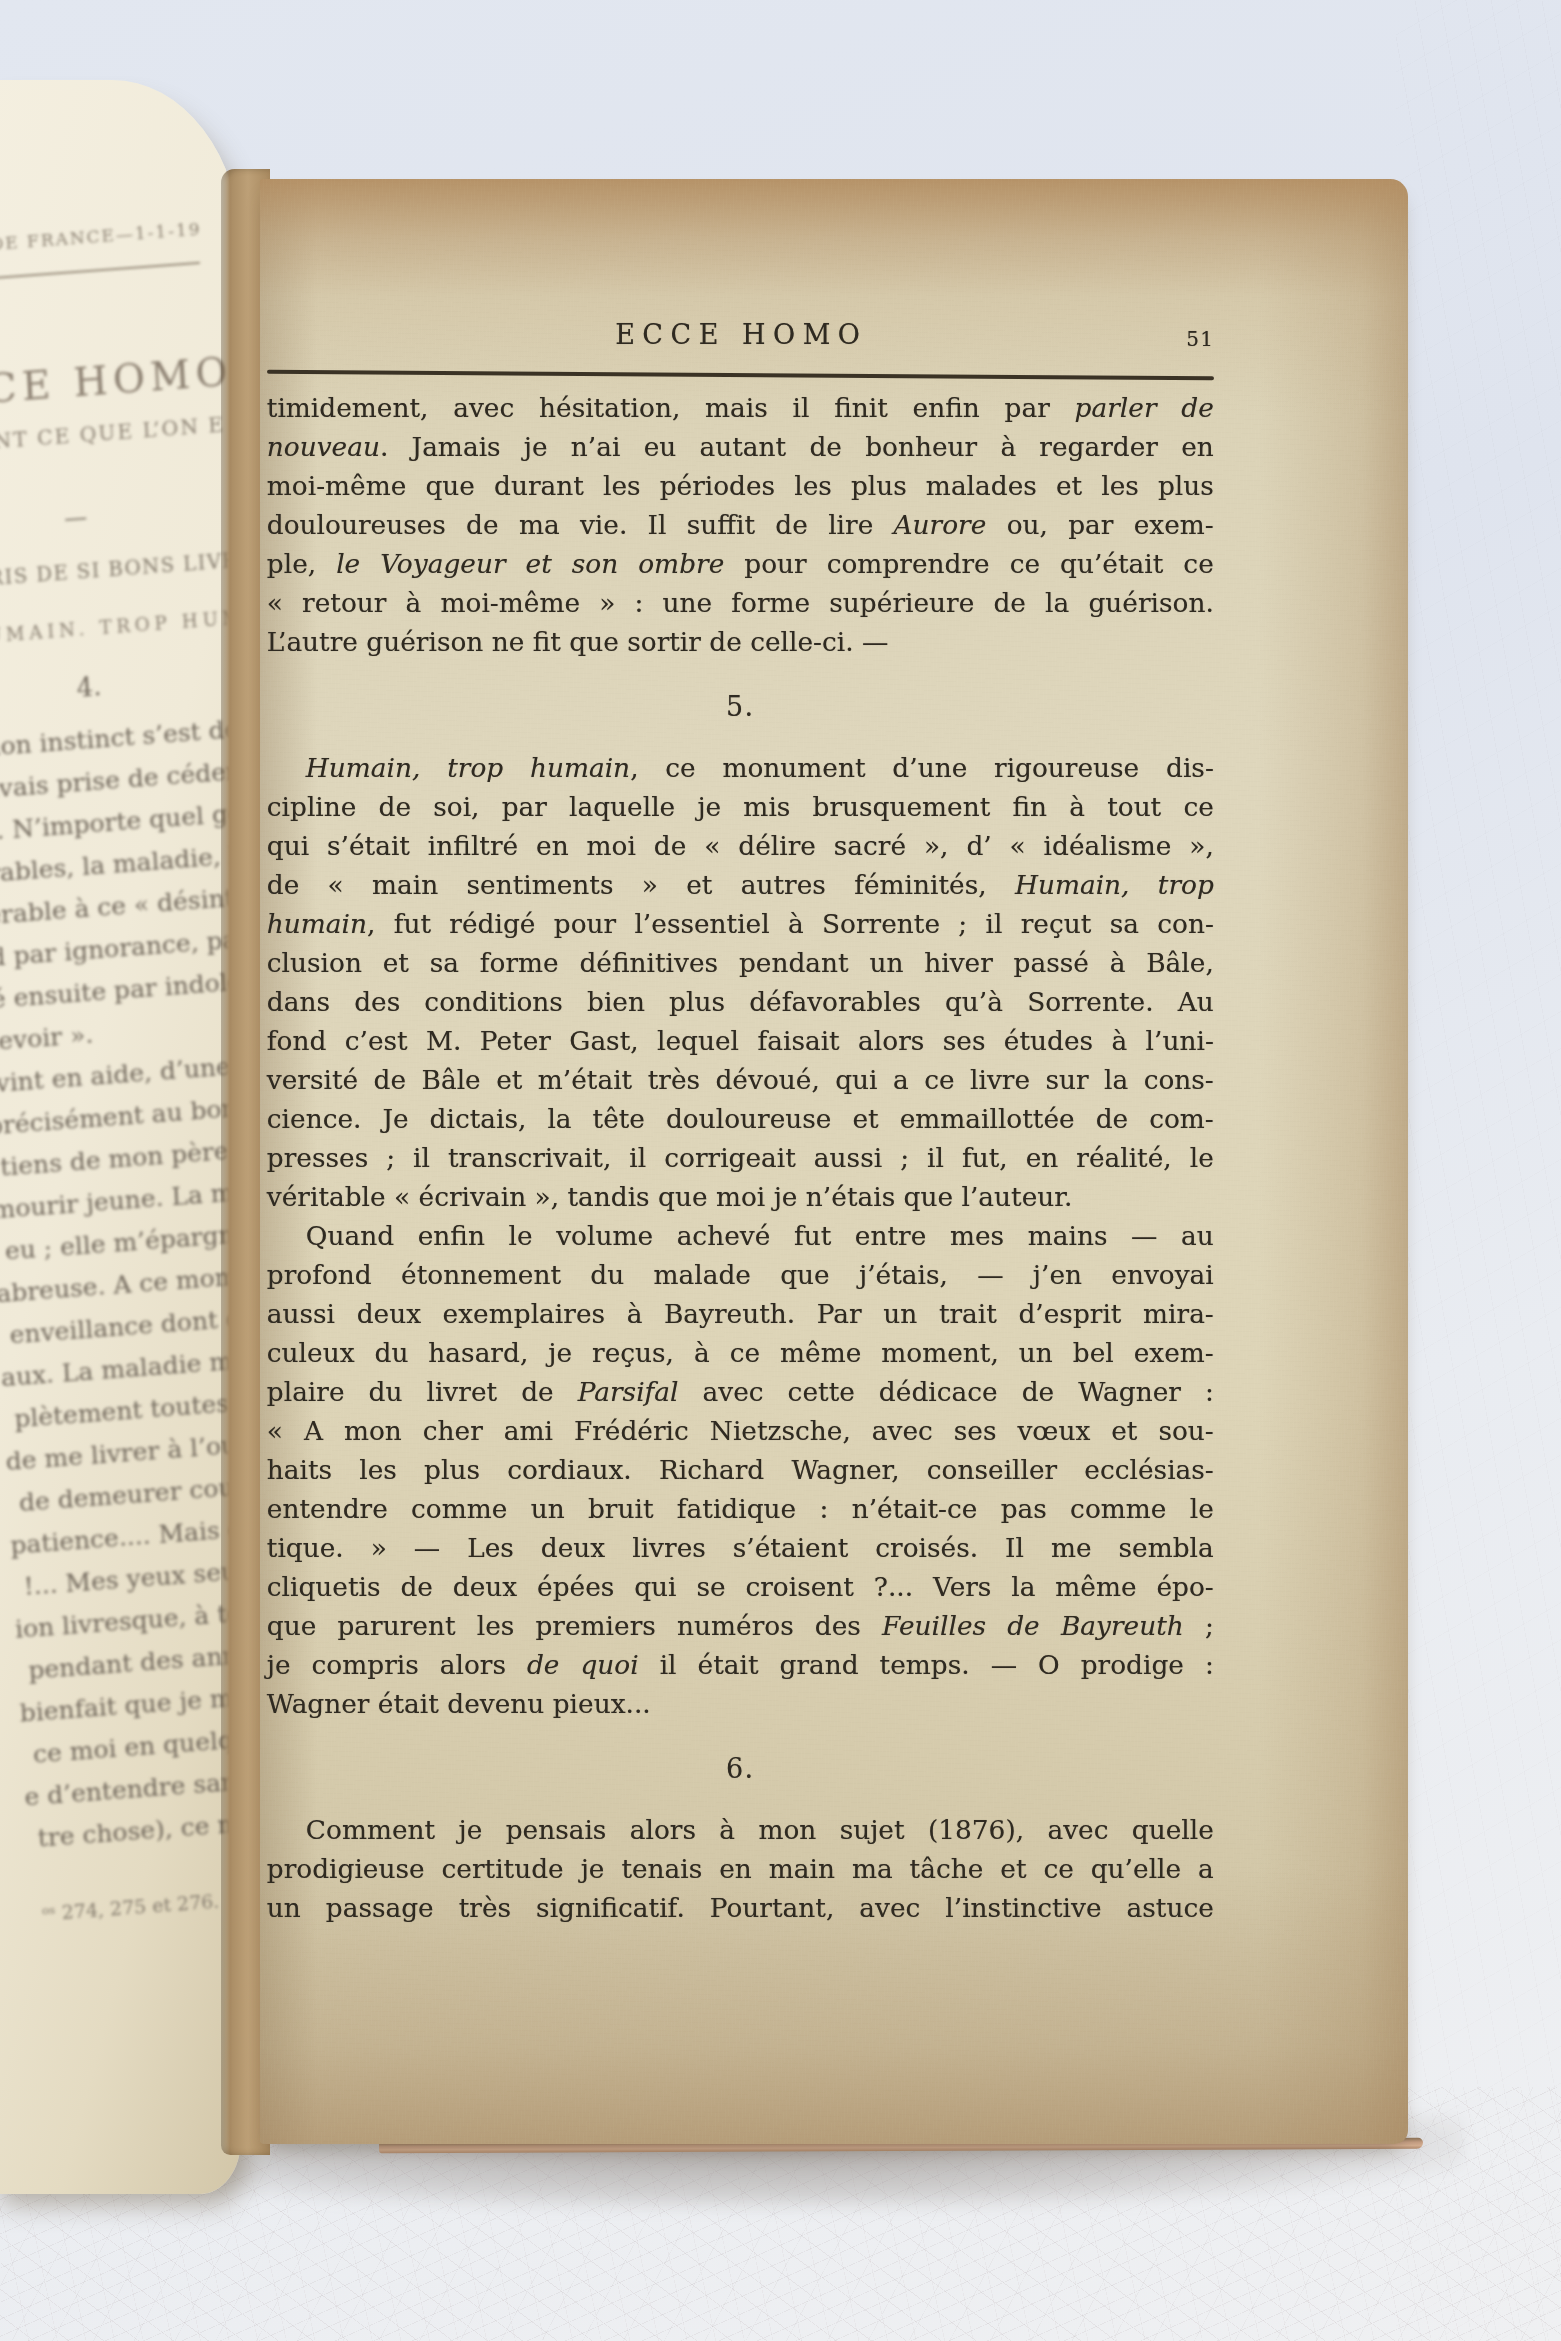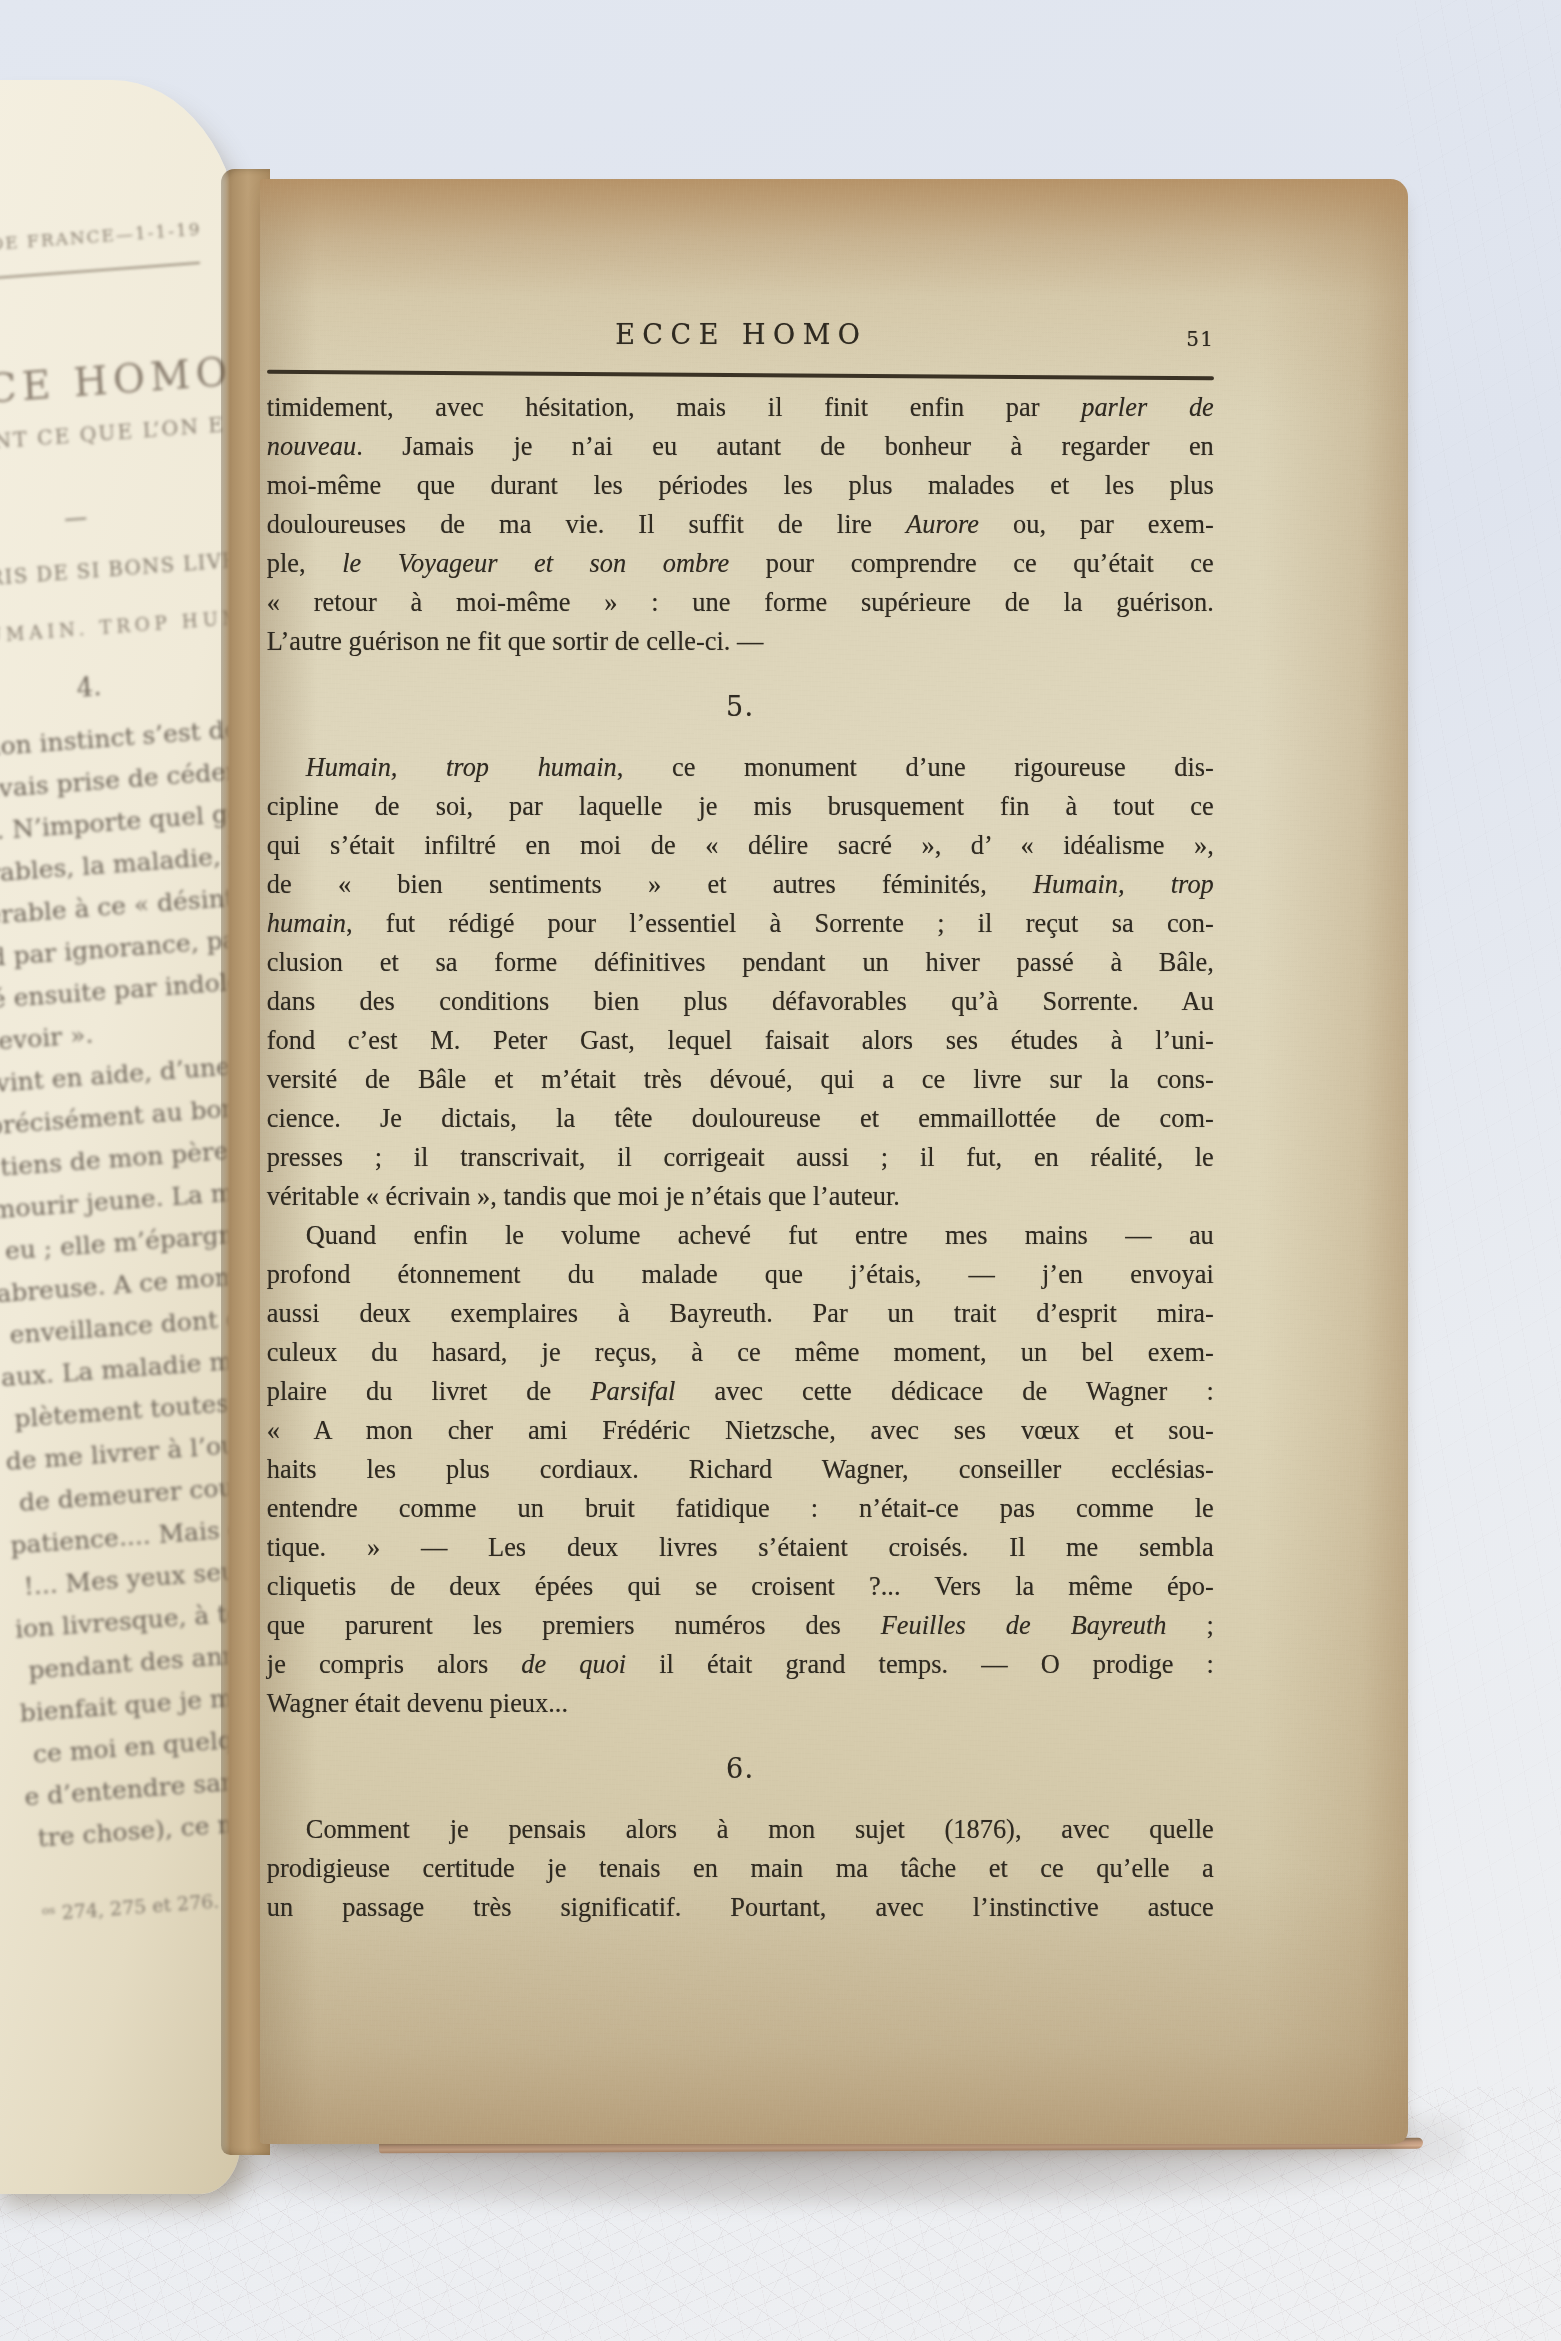--- a/index.html
+++ b/index.html
@@ -117,21 +117,21 @@
   .head-rule{
     position:absolute;left:0;top:194px;width:947px;height:4.1px;
     background:#3a3225;border-radius:2px;
     transform:rotate(0.4deg);
   }
   .body-text{
     position:absolute;left:0;top:209px;width:947px;
     font-size:26.4px;line-height:39px;
     text-shadow:0 0 0.8px rgba(44,38,30,.45);
   }
-  .text-line{text-align:justify;text-align-last:justify;font-family:Liberation Serif, serif;}
+  .text-line{text-align:justify;text-align-last:justify;}
   .text-line.end{text-align-last:left;}
   .text-line.indent{text-indent:39px;}
   .text-line i{font-style:italic;}
   .section-heading{
     text-align:center;font-size:27px;line-height:39px;
     margin-top:26px;margin-bottom:22px;letter-spacing:1.4px;
   }
 </style>
 </head>
 <body>
@@ -199,21 +199,21 @@
           <div class="text-line"><i>nouveau</i><span>. Jamais je n’ai eu autant de bonheur à regarder en</span></div>
           <div class="text-line"><span>moi-même que durant les périodes les plus malades et les plus</span></div>
           <div class="text-line"><span>douloureuses de ma vie. Il suffit de lire </span><i>Aurore</i><span> ou, par exem-</span></div>
           <div class="text-line"><span>ple, </span><i>le Voyageur et son ombre</i><span> pour comprendre ce qu’était ce</span></div>
           <div class="text-line"><span>« retour à moi-même » : une forme supérieure de la guérison.</span></div>
           <div class="text-line end"><span>L’autre guérison ne fit que sortir de celle-ci. —</span></div>
           <div class="section-heading">5.</div>
           <div class="text-line indent"><i>Humain, trop humain</i><span>, ce monument d’une rigoureuse dis-</span></div>
           <div class="text-line"><span>cipline de soi, par laquelle je mis brusquement fin à tout ce</span></div>
           <div class="text-line"><span>qui s’était infiltré en moi de « délire sacré », d’ « idéalisme »,</span></div>
-          <div class="text-line"><span>de « bien sentiments » et autres féminités, </span><i>Humain, trop</i></div>
+          <div class="text-line"><span>de « main sentiments » et autres féminités, </span><i>Humain, trop</i></div>
           <div class="text-line"><i>humain</i><span>, fut rédigé pour l’essentiel à Sorrente ; il reçut sa con-</span></div>
           <div class="text-line"><span>clusion et sa forme définitives pendant un hiver passé à Bâle,</span></div>
           <div class="text-line"><span>dans des conditions bien plus défavorables qu’à Sorrente. Au</span></div>
           <div class="text-line"><span>fond c’est M. Peter Gast, lequel faisait alors ses études à l’uni-</span></div>
           <div class="text-line"><span>versité de Bâle et m’était très dévoué, qui a ce livre sur la cons-</span></div>
           <div class="text-line"><span>cience. Je dictais, la tête douloureuse et emmaillottée de com-</span></div>
           <div class="text-line"><span>presses ; il transcrivait, il corrigeait aussi ; il fut, en réalité, le</span></div>
           <div class="text-line end"><span>véritable « écrivain », tandis que moi je n’étais que l’auteur.</span></div>
           <div class="text-line indent"><span>Quand enfin le volume achevé fut entre mes mains — au</span></div>
           <div class="text-line"><span>profond étonnement du malade que j’étais, — j’en envoyai</span></div>

